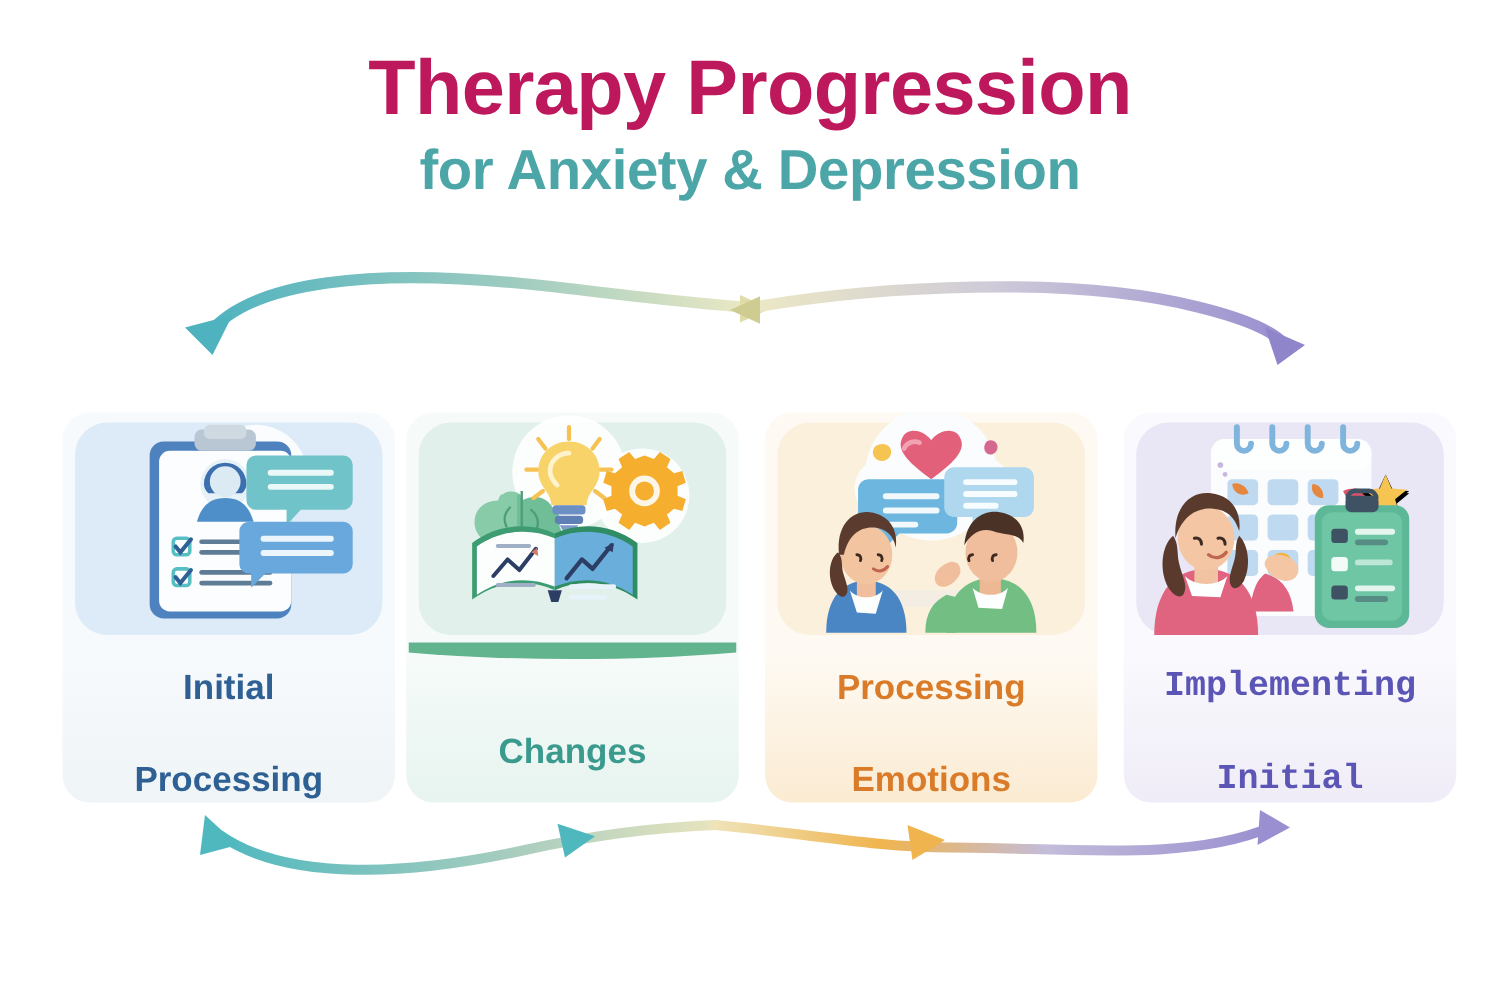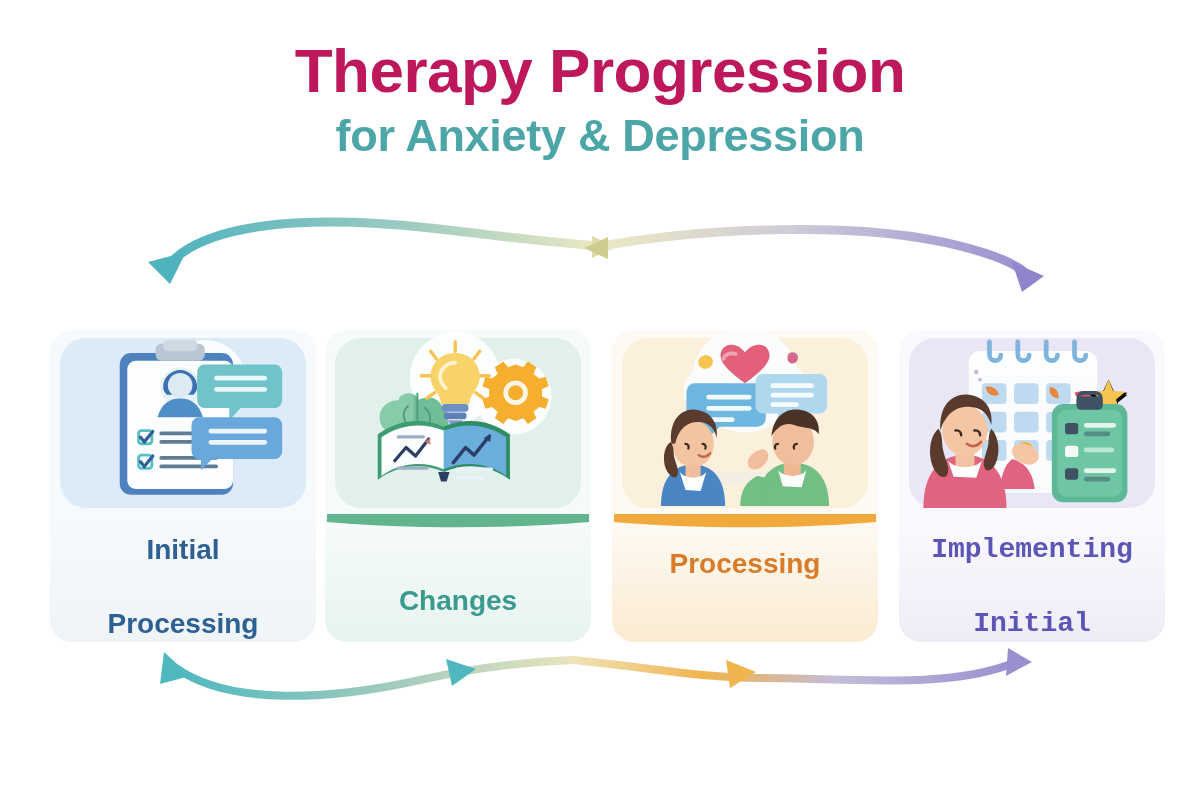--- a/index.html
+++ b/index.html
@@ -292,20 +292,21 @@
       </svg>
     </div>
     <div class="card-band">
       <svg class="arcbar" viewBox="0 0 260 14" preserveAspectRatio="none">
         <path id="band2" d="M0,0 L260,0 L260,8 C180,15 80,15 0,8 Z" fill="#F2A93B"></path>
       </svg>
     </div>
     <div class="card-label">
       <span style="color: rgb(217, 123, 40);">
         <span id="l2a">Processing</span><br>
+        <span id="l2b">Emotions</span>
       </span>
     </div>
   </div>
 
   <div class="card" id="card3" style="left: 899px; top: 330px; width: 266px; height: 312px; background: linear-gradient(rgb(250, 249, 253) 62%, rgb(239, 236, 247) 100%);">
     <div class="card-icon" id="icon3" style="background: rgb(233, 230, 245);">
       <svg viewBox="0 0 250 180" width="246" height="170">
 
         <rect x="58" y="14" width="136" height="150" rx="12" fill="#FBFCFE"></rect>
         <rect x="58" y="14" width="136" height="26" rx="12" fill="#FDFEFE"></rect>

